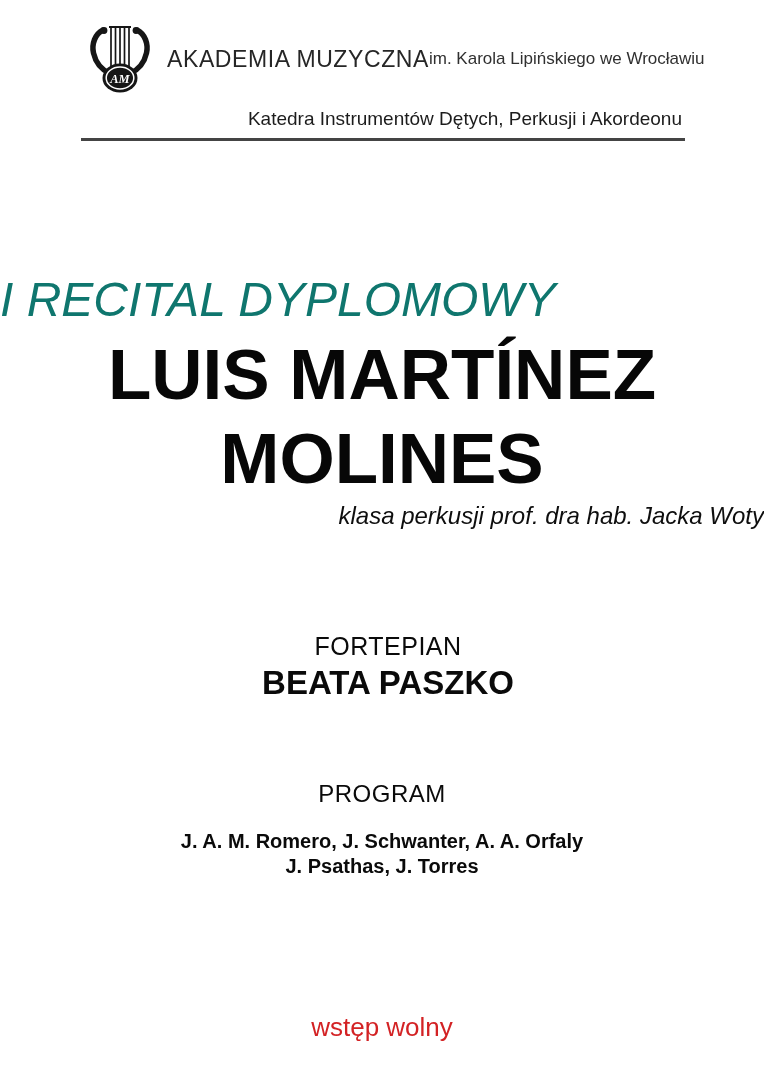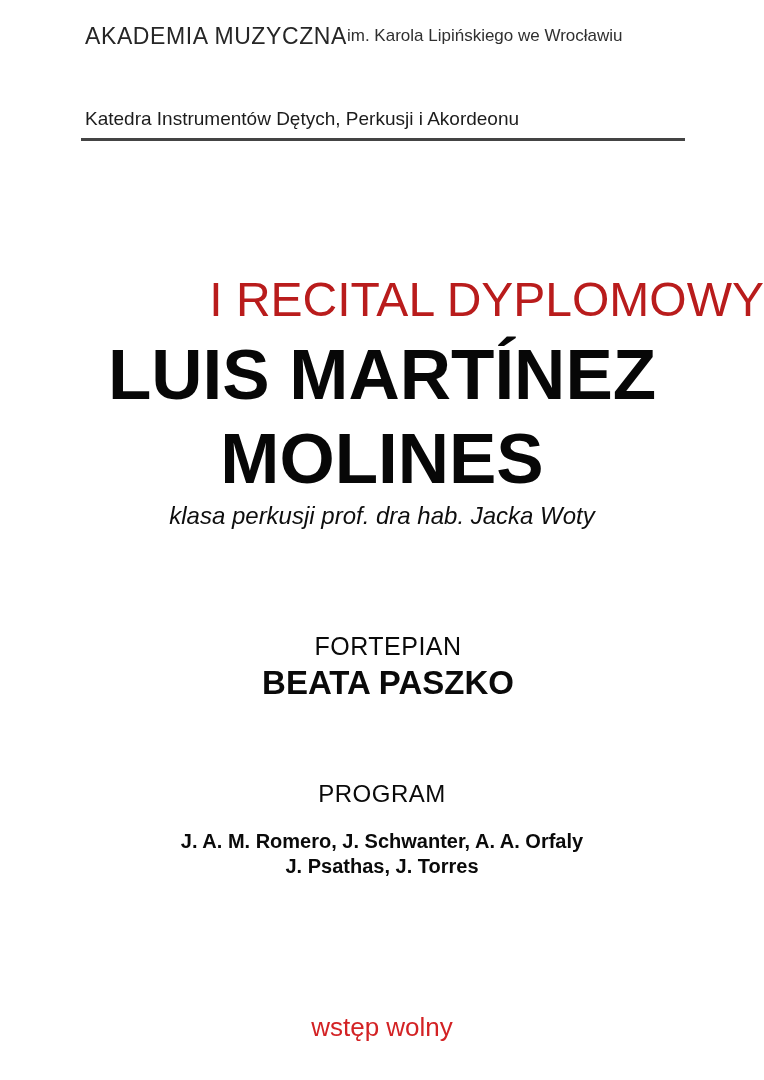--- a/index.html
+++ b/index.html
@@ -35,20 +35,21 @@
   .academy-subtitle {
     font-size: 17px;
     color: #303030;
     line-height: 1.3;
     margin-top: 2px;
   }
 
   .department {
     position: absolute;
     top: 108px; left: 85px; right: 82px;
+    text-align: right;
     font-size: 19px;
     color: #1c1c1c;
   }
 
   .rule {
     position: absolute;
     top: 138px; left: 81px; right: 79px;
     height: 0;
     border-top: 3px solid #444444;
   }
@@ -61,42 +62,43 @@
     font-size: 21px;
     line-height: 1.42;
     color: #0e0e0e;
   }
   .event-info .right { text-align: right; }
 
   
   .recital-title {
     position: absolute;
     top: 272px; left: 0; right: 0;
-    text-align: right;
+    text-align: left;
     font-size: 48px;
     font-weight: 400;
-    color: #b91c1c;
+    color: #0f766e;
     white-space: nowrap;
+    font-style: italic;
   }
 
   .performer-name {
     position: absolute;
     top: 333px; left: 0; right: 0;
     text-align: center;
     font-size: 71px;
     font-weight: 700;
     line-height: 1.18;
     color: #070707;
     white-space: pre-line;
   }
 
   .class-line {
     position: absolute;
     top: 502px; left: 0; right: 0;
-    text-align: center;
+    text-align: right;
     font-style: italic;
     font-size: 24px;
     color: #0e0e0e;
   }
 
   
   .accompanist {
     position: absolute;
     top: 632px; left: 12px; right: 0;
     text-align: center;
@@ -128,20 +130,44 @@
     text-align: center;
     font-size: 26px;
   }
 </style>
 </head>
 <body>
 
 <div class="page">
 
   <div class="logo-row">
+    <span class="logo">
+      <svg class="logo-svg" width="70" height="72" viewBox="0 0 70 72" aria-hidden="true">
+
+        <g stroke="#161616" stroke-width="1.7">
+          <line x1="26" y1="4" x2="26" y2="46"></line>
+          <line x1="30.5" y1="4" x2="30.5" y2="46"></line>
+          <line x1="35" y1="4" x2="35" y2="46"></line>
+          <line x1="39.5" y1="4" x2="39.5" y2="46"></line>
+          <line x1="44" y1="4" x2="44" y2="46"></line>
+        </g>
+
+        <rect x="24" y="3" width="22" height="2" fill="#161616"></rect>
+
+        <path d="M18,7 C10,11 6.5,21 8.5,30 C10.5,39 16,46.5 25,50.5" fill="none" stroke="#161616" stroke-width="5.5" stroke-linecap="round"></path>
+        <circle cx="19" cy="7.5" r="3.4" fill="#161616"></circle>
+
+        <path d="M52,7 C60,11 63.5,21 61.5,30 C59.5,39 54,46.5 45,50.5" fill="none" stroke="#161616" stroke-width="5.5" stroke-linecap="round"></path>
+        <circle cx="51" cy="7.5" r="3.4" fill="#161616"></circle>
+
+        <ellipse cx="35" cy="55" rx="17.5" ry="14.5" fill="#161616"></ellipse>
+        <ellipse cx="35" cy="55" rx="13.8" ry="11" fill="none" stroke="#ffffff" stroke-width="1.5"></ellipse>
+        <text x="35" y="60" text-anchor="middle" font-size="12.5" fill="#ffffff" font-family="'Liberation Serif', serif" font-style="italic" font-weight="700">AM</text>
+      </svg>
+    </span>
     <div class="academy-names">
       <div class="academy-name">AKADEMIA MUZYCZNA</div>
       <div class="academy-subtitle">im. Karola Lipińskiego we Wrocławiu</div>
     </div>
   </div>
 
   <div class="department">Katedra Instrumentów Dętych, Perkusji i Akordeonu</div>
 
   <div class="rule"></div>
 

